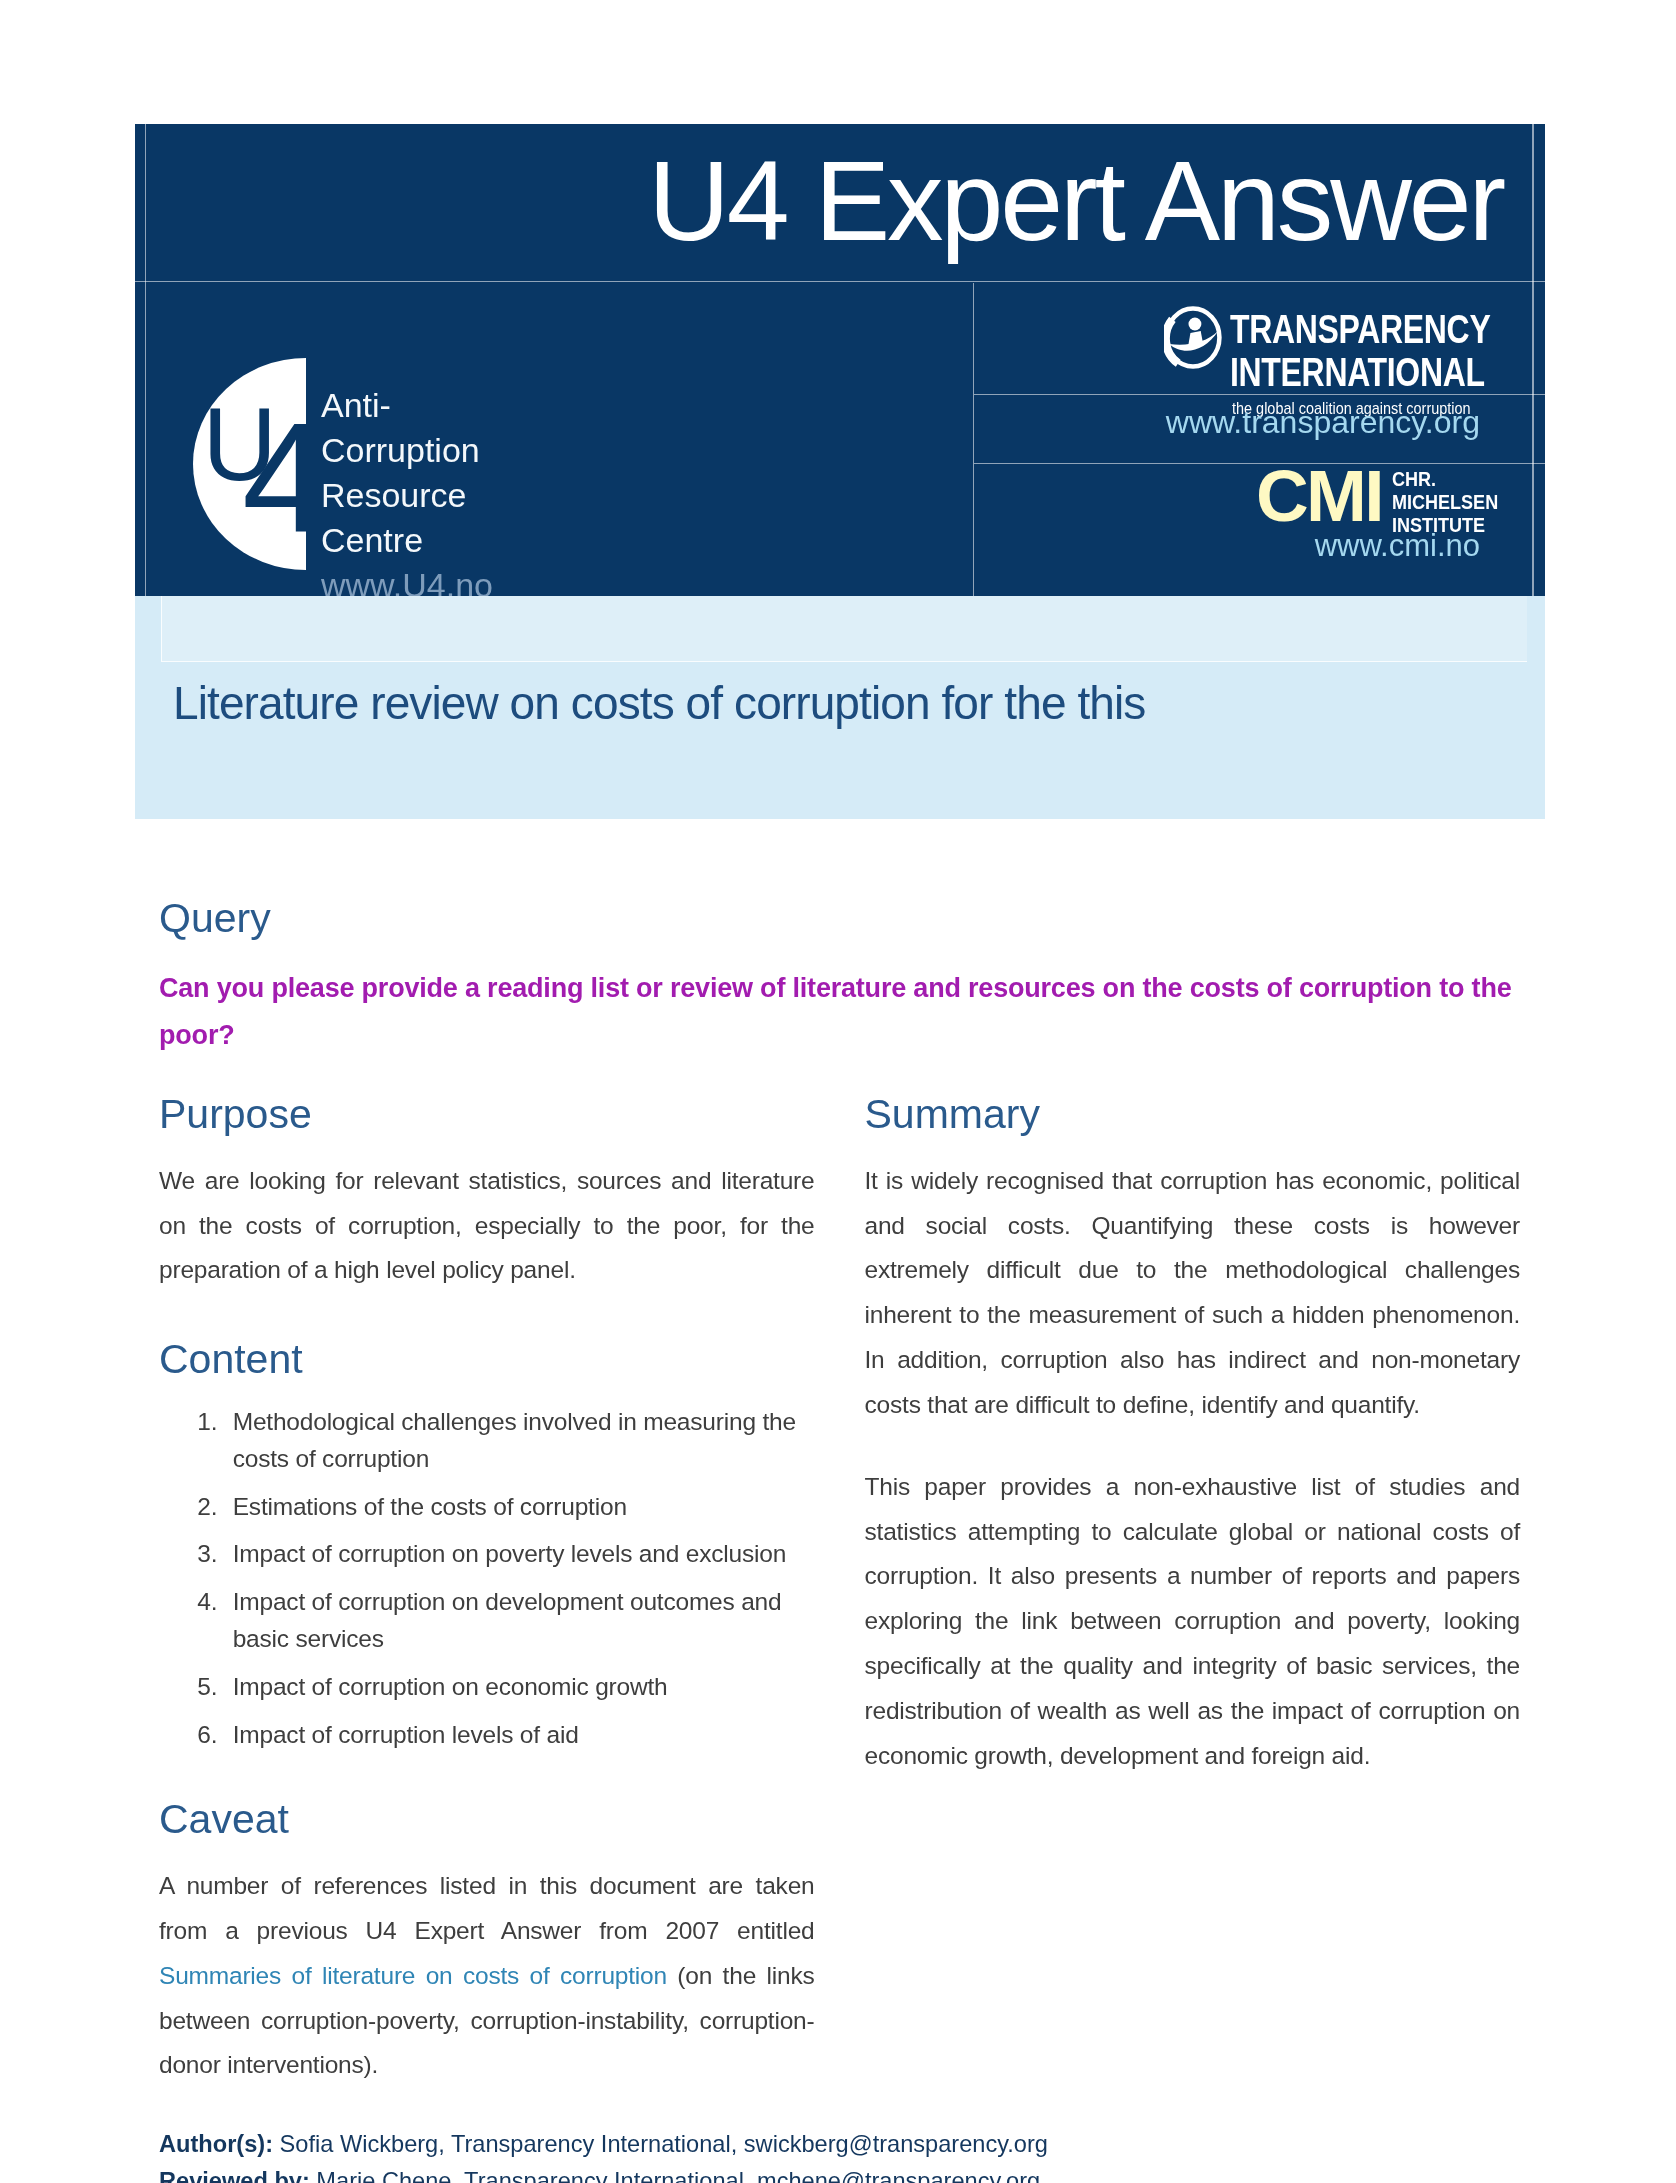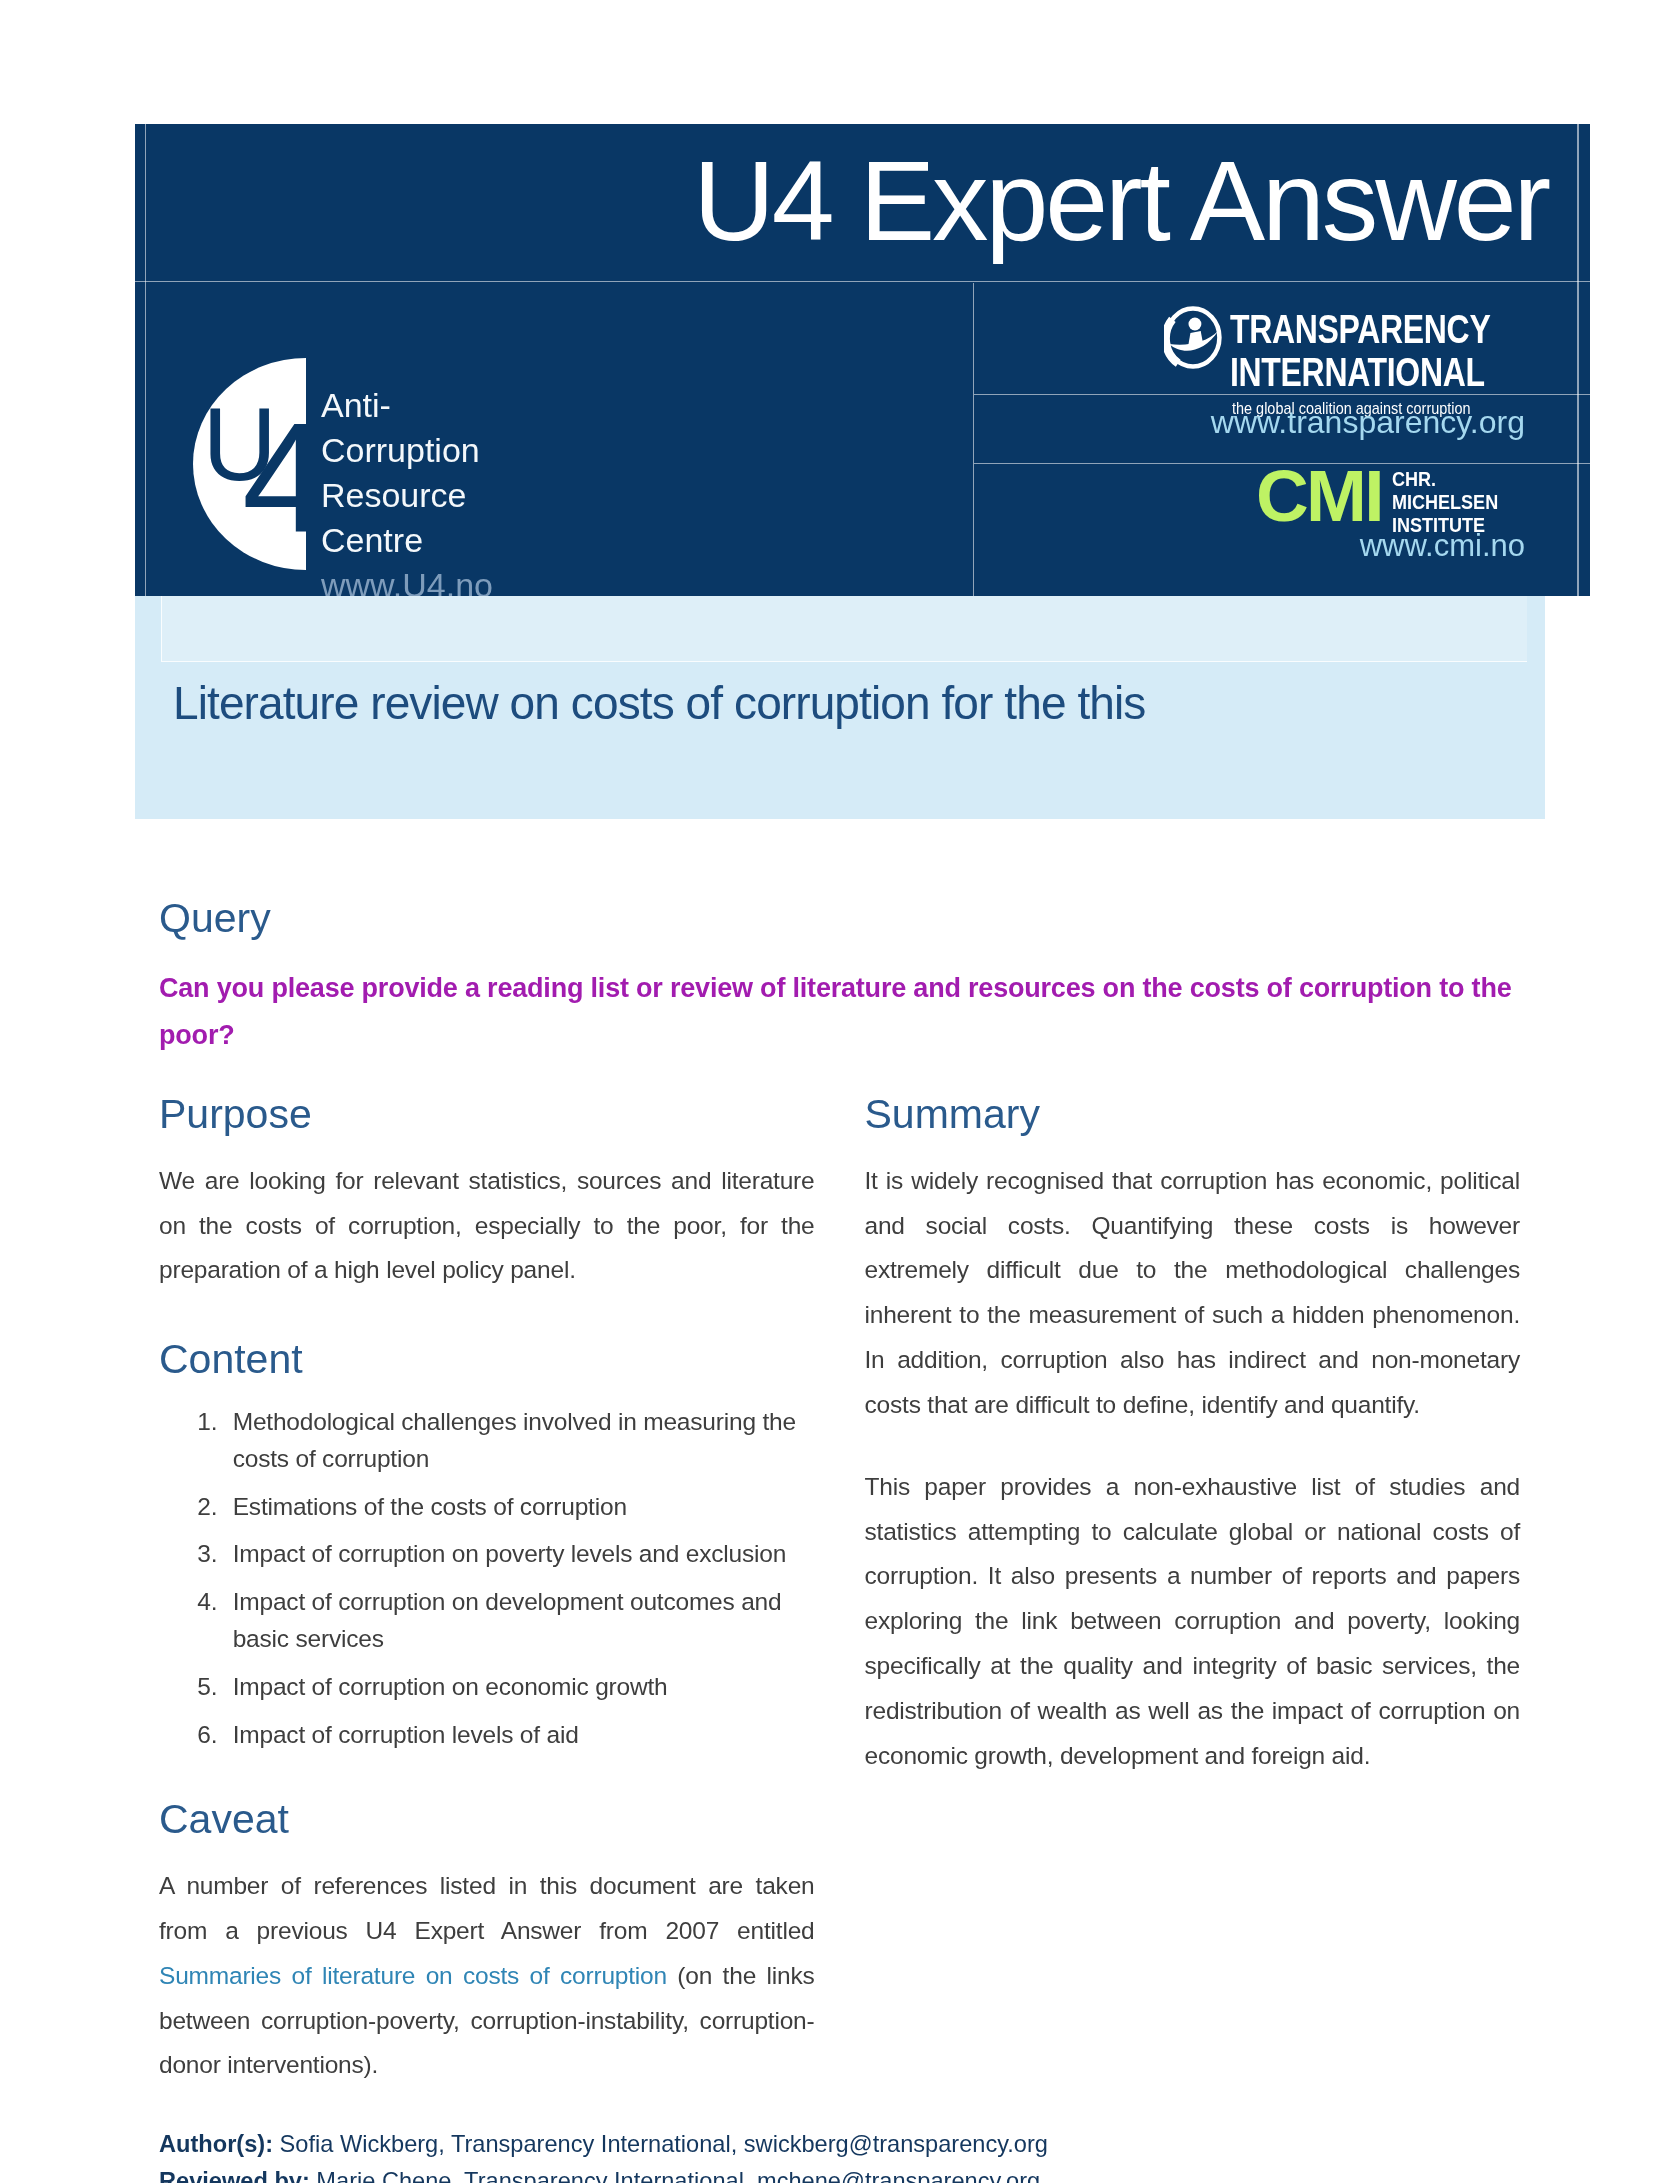--- a/index.html
+++ b/index.html
@@ -1,20 +1,20 @@
 <!DOCTYPE html>
 <html style="--navy: #093765; --band: #d5ebf7; --heading: #2a5a8c; --title-blue: #1d4c7e; --body: #3e3e3e; --link: #2f85b5; --footer-navy: #14375e; --disclaimer: #4389b3; --logo-muted: #7e9cbb; --light-url: #a5d8ef;font-size:7px"><head>
 <meta charset="utf-8">
 <style>
   html,body{margin:0;padding:0;background:#ffffff;}
   .page{position:relative;width:1677px;height:2372px;background:#fff;overflow:hidden;
         font-family:"Liberation Sans",sans-serif;}
 
   
-  .hdr{position:absolute;left:135px;top:124px;width:1410px;height:472px;background:var(--navy);padding-left:45px;}
+  .hdr{position:absolute;left:135px;top:124px;width:1410px;height:472px;background:var(--navy);}
   .hairline-v{position:absolute;top:0;width:1.3px;background:rgba(255,255,255,.55);}
   .hl-left{left:9.6px;height:537px;}   
   .hl-right{right:11.4px;height:537px;}
   .banner{position:absolute;top:0;left:0;right:0;height:157px;border-bottom:1.3px solid rgba(255,255,255,.55);}
   .banner-title{position:absolute;right:42px;top:0;height:157px;line-height:154px;
       font-size:113px;font-weight:100;color:#fff;letter-spacing:-3.1px;white-space:nowrap;}
 
   .panel-left{position:absolute;top:159px;left:0;width:838px;bottom:0;}
   .u4disc{position:absolute;left:58px;top:75px;width:113px;height:212px;background:#fff;
       border-radius:113px 0 0 113px / 106px 0 0 106px;overflow:hidden;}
@@ -25,21 +25,21 @@
 
   .panel-right{position:absolute;top:159px;left:838px;right:0;bottom:0;border-left:1.3px solid rgba(255,255,255,.55);}
   .pr-hline{position:absolute;left:0;right:0;height:1.3px;background:rgba(255,255,255,.55);}
   .ti-globe{position:absolute;left:190px;top:22px;}
   .ti-name{position:absolute;left:256px;top:24.5px;color:#fff;font-weight:700;font-size:41px;line-height:43px;
       transform:scaleX(.78);transform-origin:top left;white-space:nowrap;letter-spacing:-0.4px;}
   .ti-tag{position:absolute;left:258px;top:116px;color:#fff;font-size:17px;font-weight:400;
       transform:scaleX(.85);transform-origin:top left;white-space:nowrap;}
   .url-light{position:absolute;right:65px;color:var(--light-url);white-space:nowrap;}
   .url-ti{top:121px;font-size:32px;}
-  .cmi-mark{position:absolute;left:282px;top:176px;color:#bef264;font-size:73px;font-weight:700;
+  .cmi-mark{position:absolute;left:282px;top:176px;color:#fef9c3;font-size:73px;font-weight:700;
       letter-spacing:-2.6px;line-height:1;}
   .cmi-name{position:absolute;left:418px;top:185px;color:#fff;font-size:19.6px;font-weight:700;line-height:23px;
       transform:scaleX(.92);transform-origin:top left;white-space:nowrap;}
   .url-cmi{top:245px;font-size:31px;}
 
   
   .band{position:absolute;left:135px;top:596px;width:1410px;height:223px;background:var(--band);}
   .band-top{position:absolute;left:26px;right:18.3px;top:0;height:65px;background:rgba(255,255,255,.22);}
   .band-hline{position:absolute;left:26px;right:18.3px;top:65px;height:1.3px;background:rgba(255,255,255,.85);}
   .band-vline{position:absolute;left:26px;top:0;width:1.3px;height:65px;background:rgba(255,255,255,.85);}

